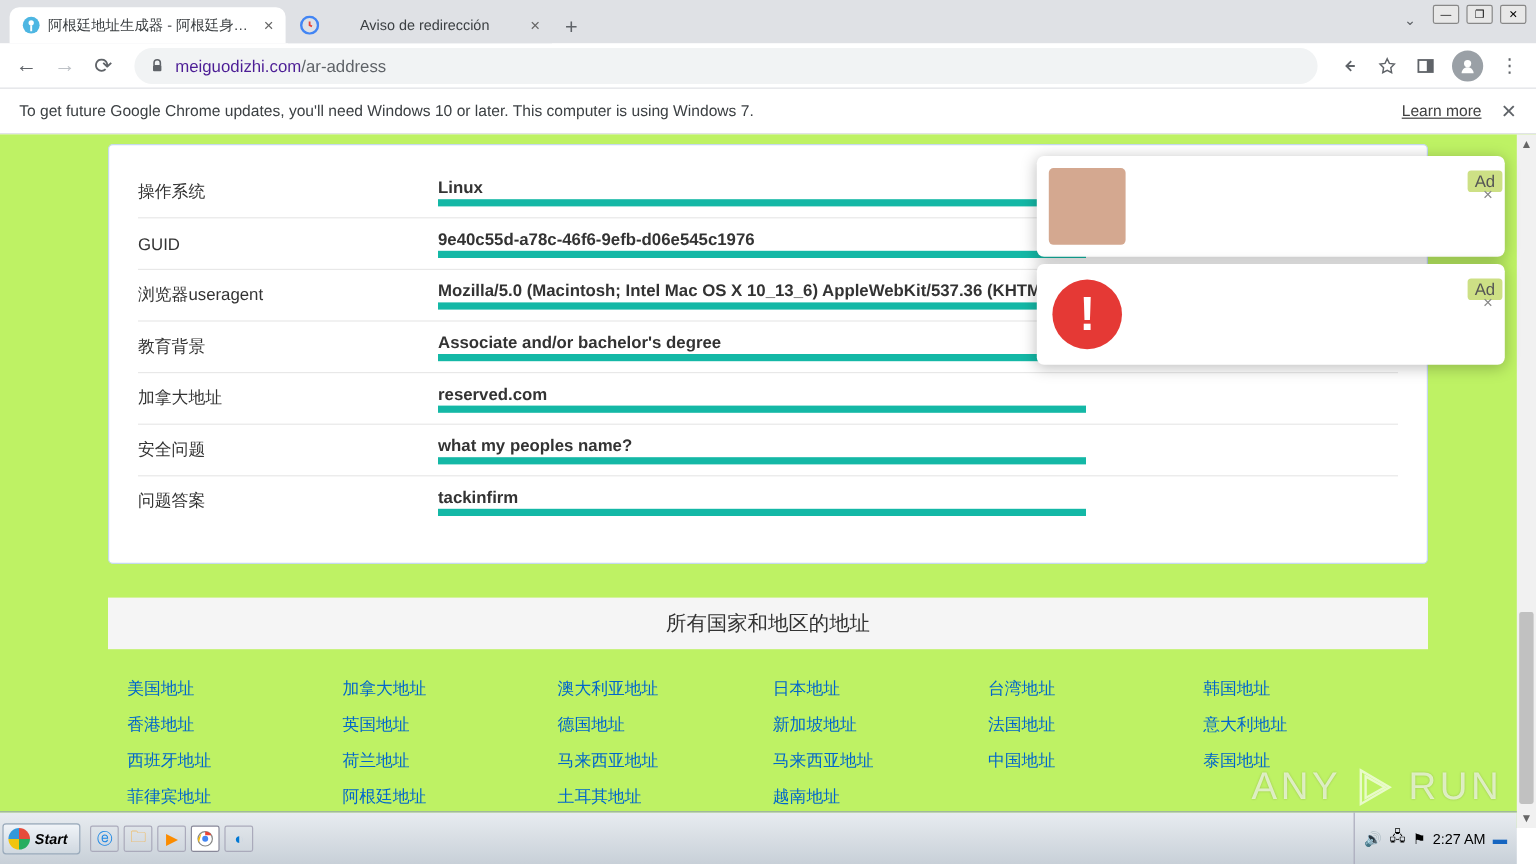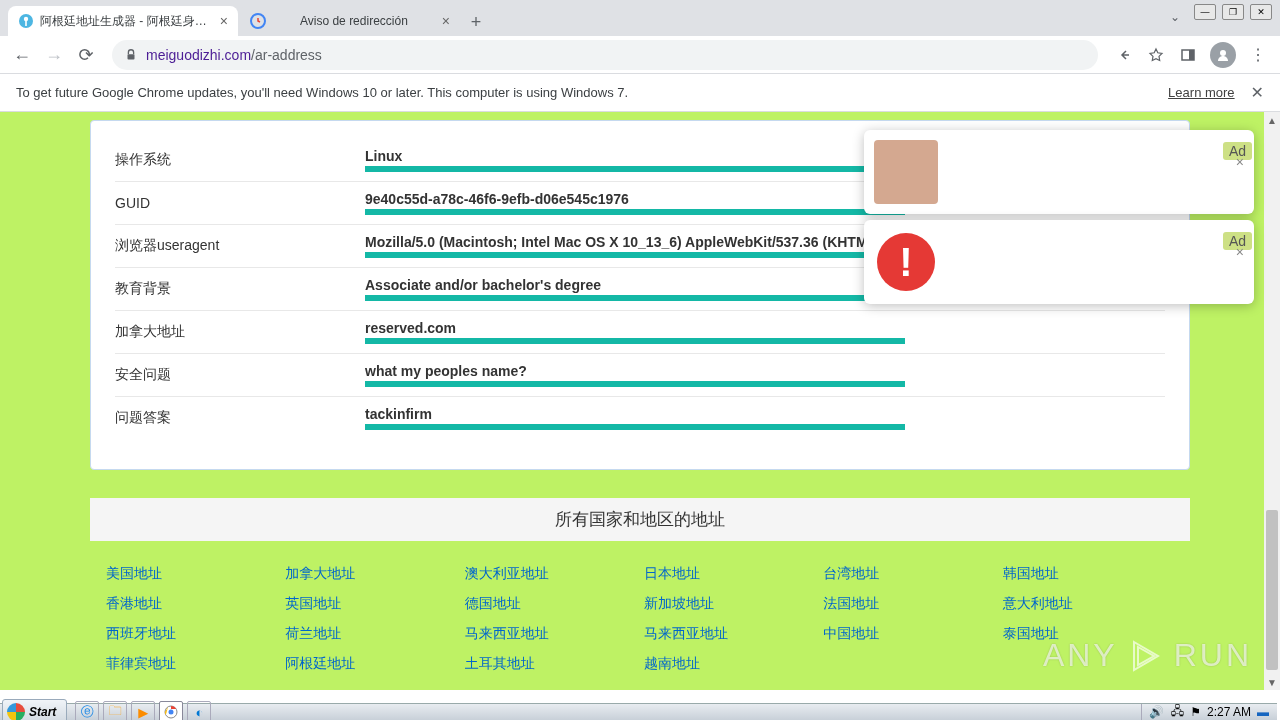--- a/index.html
+++ b/index.html
@@ -66,21 +66,21 @@
 .ad-badge { position: absolute; top: 12px; right: 2px; background: #cde085; color: #555; font-size: 14px; padding: 1px 6px; border-radius: 3px; }
 
 
 .scrollbar { position: absolute; right: 0; top: 112px; bottom: 30px; width: 16px; background: #f1f1f1; }
 .scroll-thumb { position: absolute; left: 2px; right: 2px; top: 398px; height: 160px; background: #c1c1c1; border-radius: 2px; }
 .scroll-arrow { position: absolute; left: 0; right: 0; height: 16px; display: flex; align-items: center; justify-content: center; font-size: 10px; color: #666; }
 .scroll-arrow.up { top: 0; }
 .scroll-arrow.down { bottom: 0; }
 
 
-.taskbar { position: absolute; bottom: 0; left: 0; right: 3px; height: 17px; background: linear-gradient(#e8ecf0, #c8d0d8); border-top: 1px solid #9aa; display: flex; align-items: center; }
+.taskbar { position: absolute; bottom: 0; left: 0; right: 16px; height: 44px; background: linear-gradient(#e8ecf0, #c8d0d8); border-top: 1px solid #9aa; display: flex; align-items: center; }
 .start-btn { height: 26px; padding: 0 10px 0 4px; margin-left: 2px; background: linear-gradient(#f0f4f8,#d0d8e0); border: 1px solid #9ab; border-radius: 3px; display: flex; align-items: center; gap: 4px; font-size: 12px; font-weight: bold; font-style: italic; cursor: pointer; }
 .start-orb { width: 18px; height: 18px; border-radius: 50%; background: conic-gradient(#e74c3c 0 25%, #27ae60 25% 50%, #f1c40f 50% 75%, #3498db 75% 100%); }
 .task-icons { display: flex; gap: 4px; margin-left: 8px; }
 .task-icon { width: 24px; height: 22px; border: 1px solid #aab; border-radius: 2px; display: flex; align-items: center; justify-content: center; font-size: 13px; cursor: pointer; }
 .task-icon.active { background: #fff; border-color: #889; }
 .tray { margin-left: auto; display: flex; align-items: center; gap: 6px; padding: 0 8px; height: 100%; border-left: 1px solid #aab; font-size: 11px; }
 .tray-icon { font-size: 12px; cursor: pointer; }
 .clock { font-size: 12px; }
 
 

